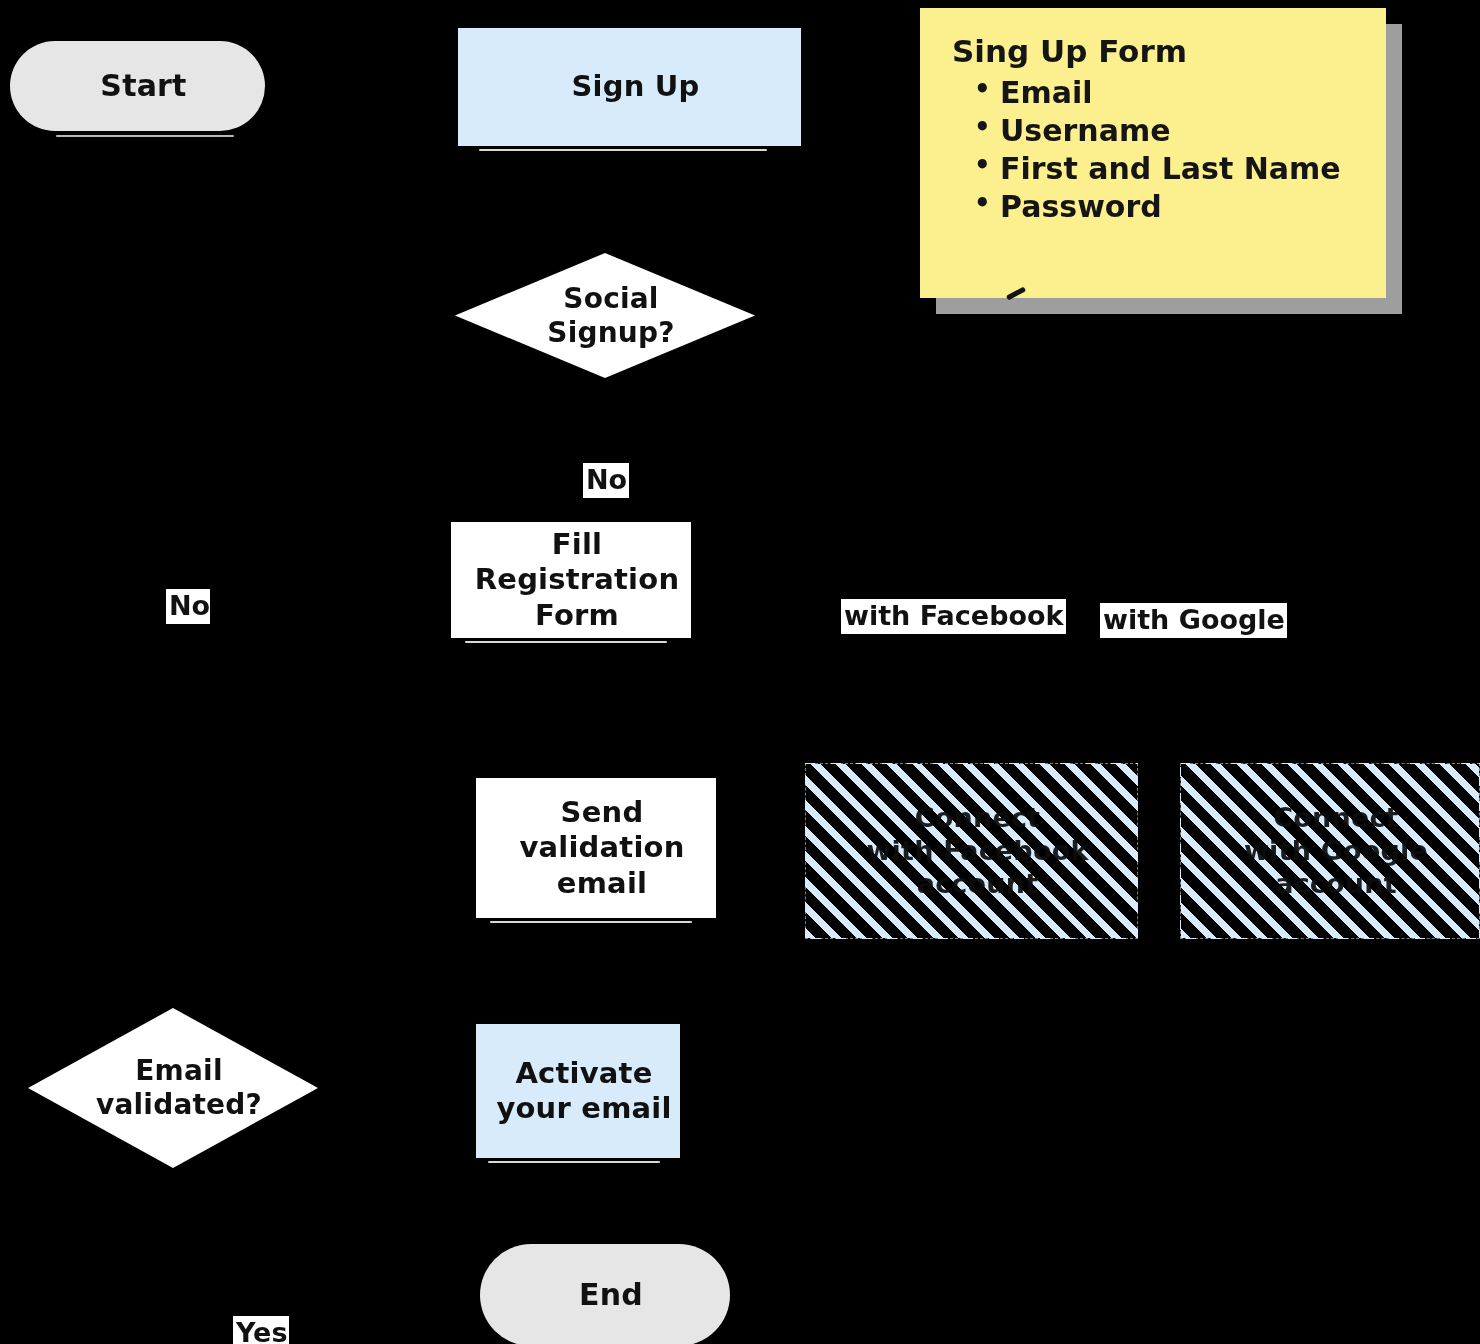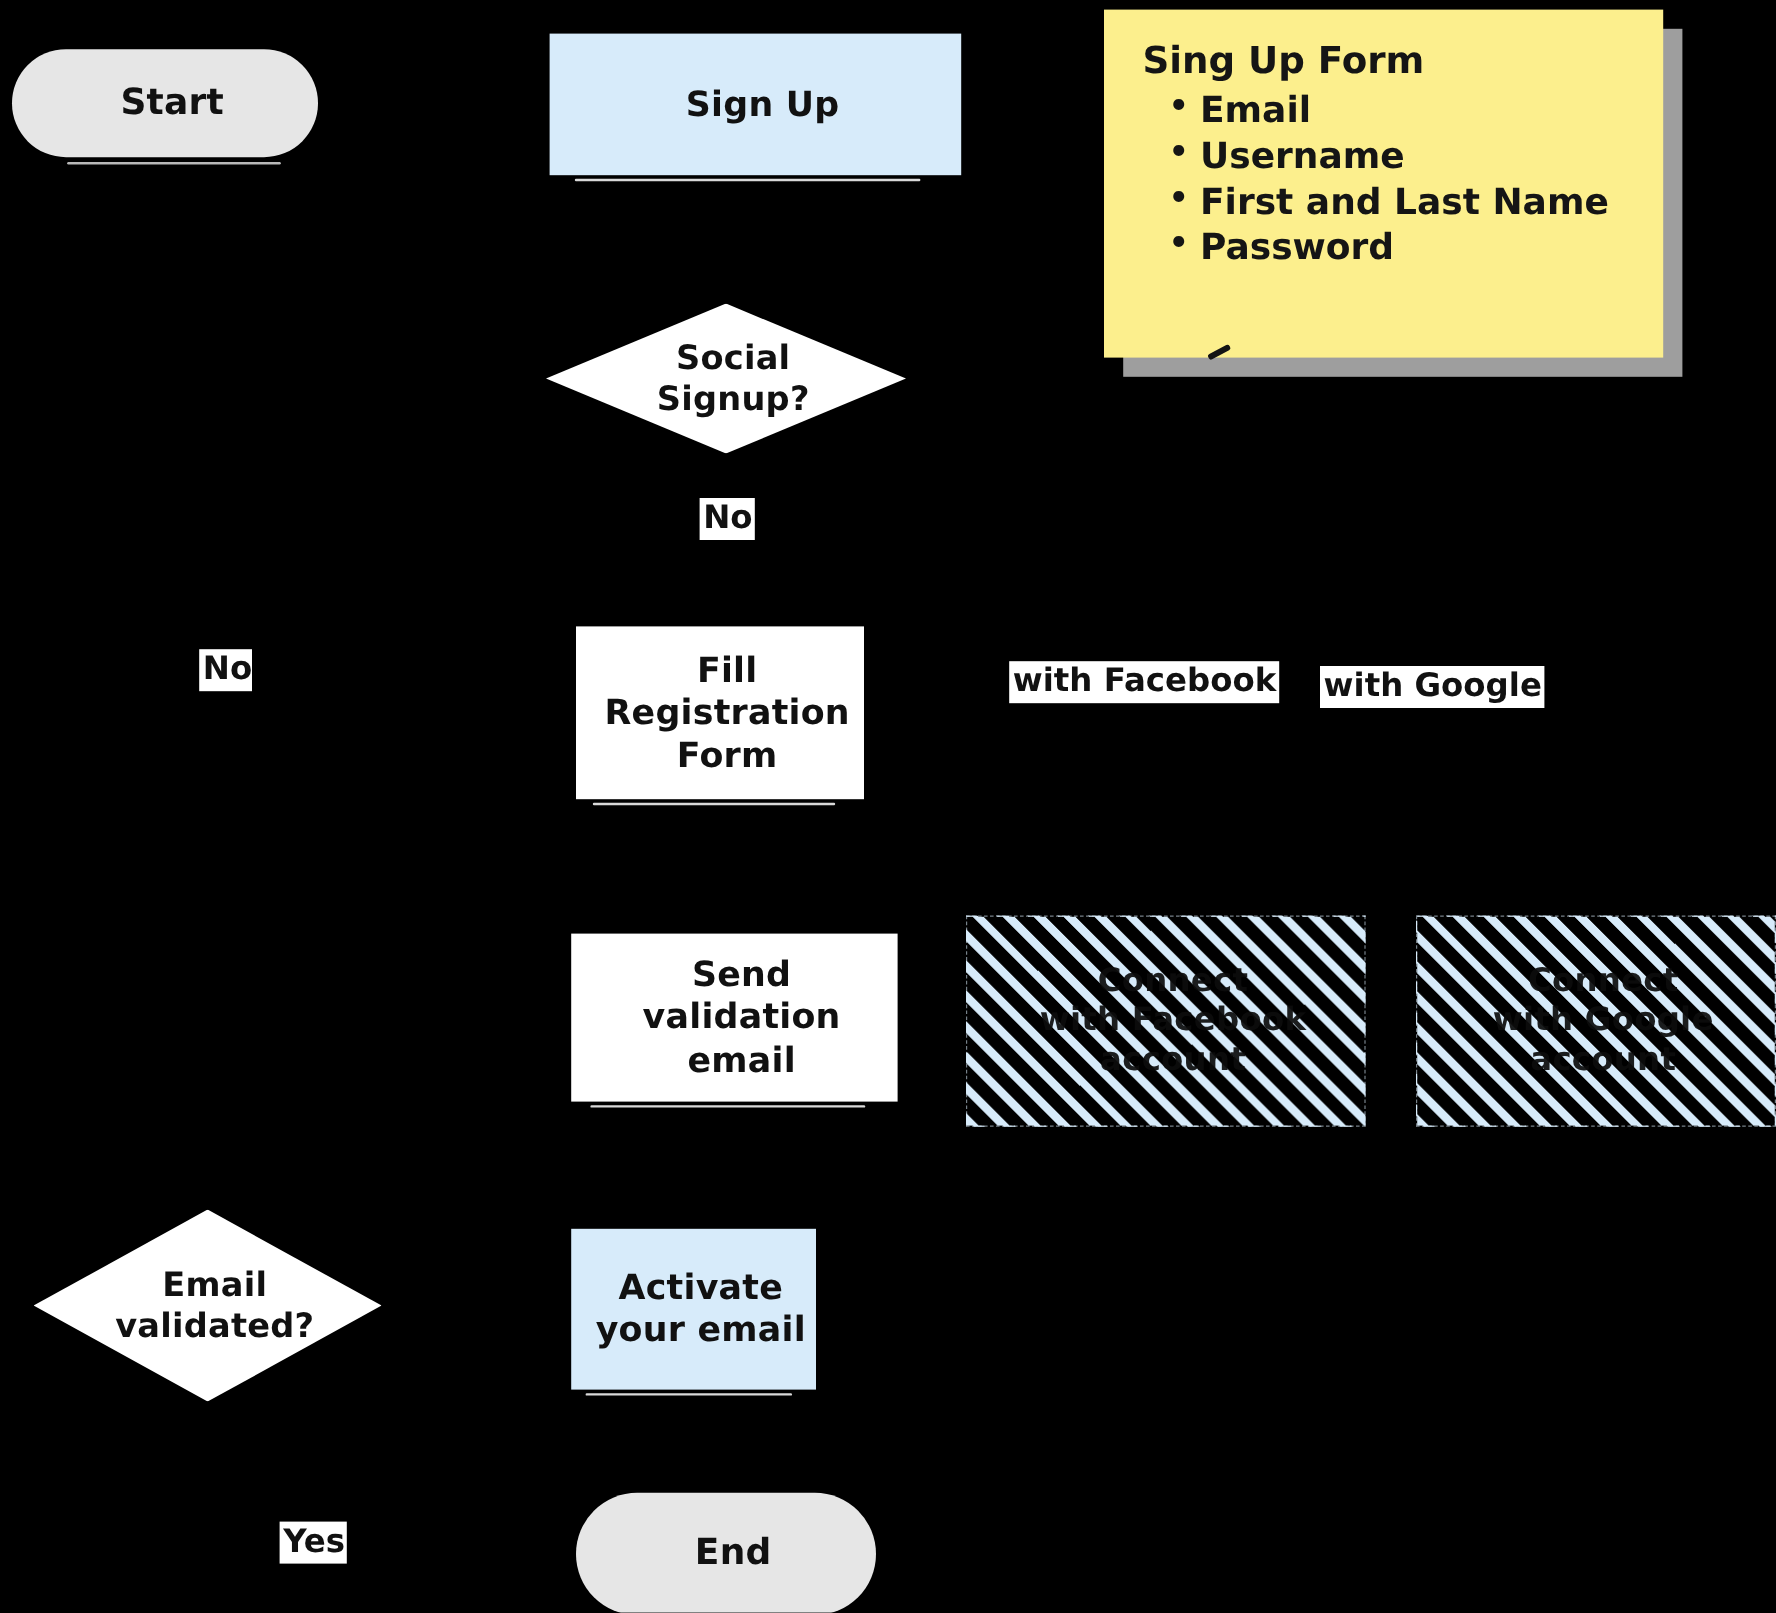--- a/index.html
+++ b/index.html
@@ -100,20 +100,21 @@
   .edge-label {
     position: absolute;
     background: #ffffff;
     color: #111111;
     font-family: "DejaVu Sans", sans-serif;
     font-weight: 700;
     font-size: 27px;
     line-height: 1.05;
     padding: 3px 2px 4px 3px;
     white-space: nowrap;
+    margin-top: 48px;
   }
 
   
   .sticky-shadow {
     position: absolute;
     background: #9e9e9e;
   }
   .sticky {
     position: absolute;
     background: #fcef8d;
@@ -187,30 +188,30 @@
   <div class="decision" style="left:455px; top:253px; width:300px; height:125px;">
     <div class="diamond-shape"></div>
     <div class="node-label">Social
 Signup?</div>
   </div>
 
   <div class="edge-label" style="left:583px; top:415px;">No</div>
 
   <div class="edge-label" style="left:166px; top:541px; padding-right:0;">No</div>
 
-  <div class="process" style="left:480px; top:522px; width:240px; height:144px;">
+  <div class="process" style="left:451px; top:522px; width:240px; height:116px;">
     <div class="node-label">Fill
 Registration
 Form</div>
   </div>
 
   <div class="edge-label" style="left:841px; top:551px;">with Facebook</div>
   <div class="edge-label" style="left:1100px; top:555px;">with Google</div>
 
-  <div class="process" style="left:476px; top:778px; width:272px; height:140px;">
+  <div class="process" style="left:476px; top:778px; width:240px; height:140px;">
     <div class="node-label">Send
 validation
 email</div>
   </div>
 
   <div class="hatched" style="left:805px; top:763px; width:333px; height:176px;">
     <div class="node-label">Connect
 with Facebook
 account</div>
   </div>

